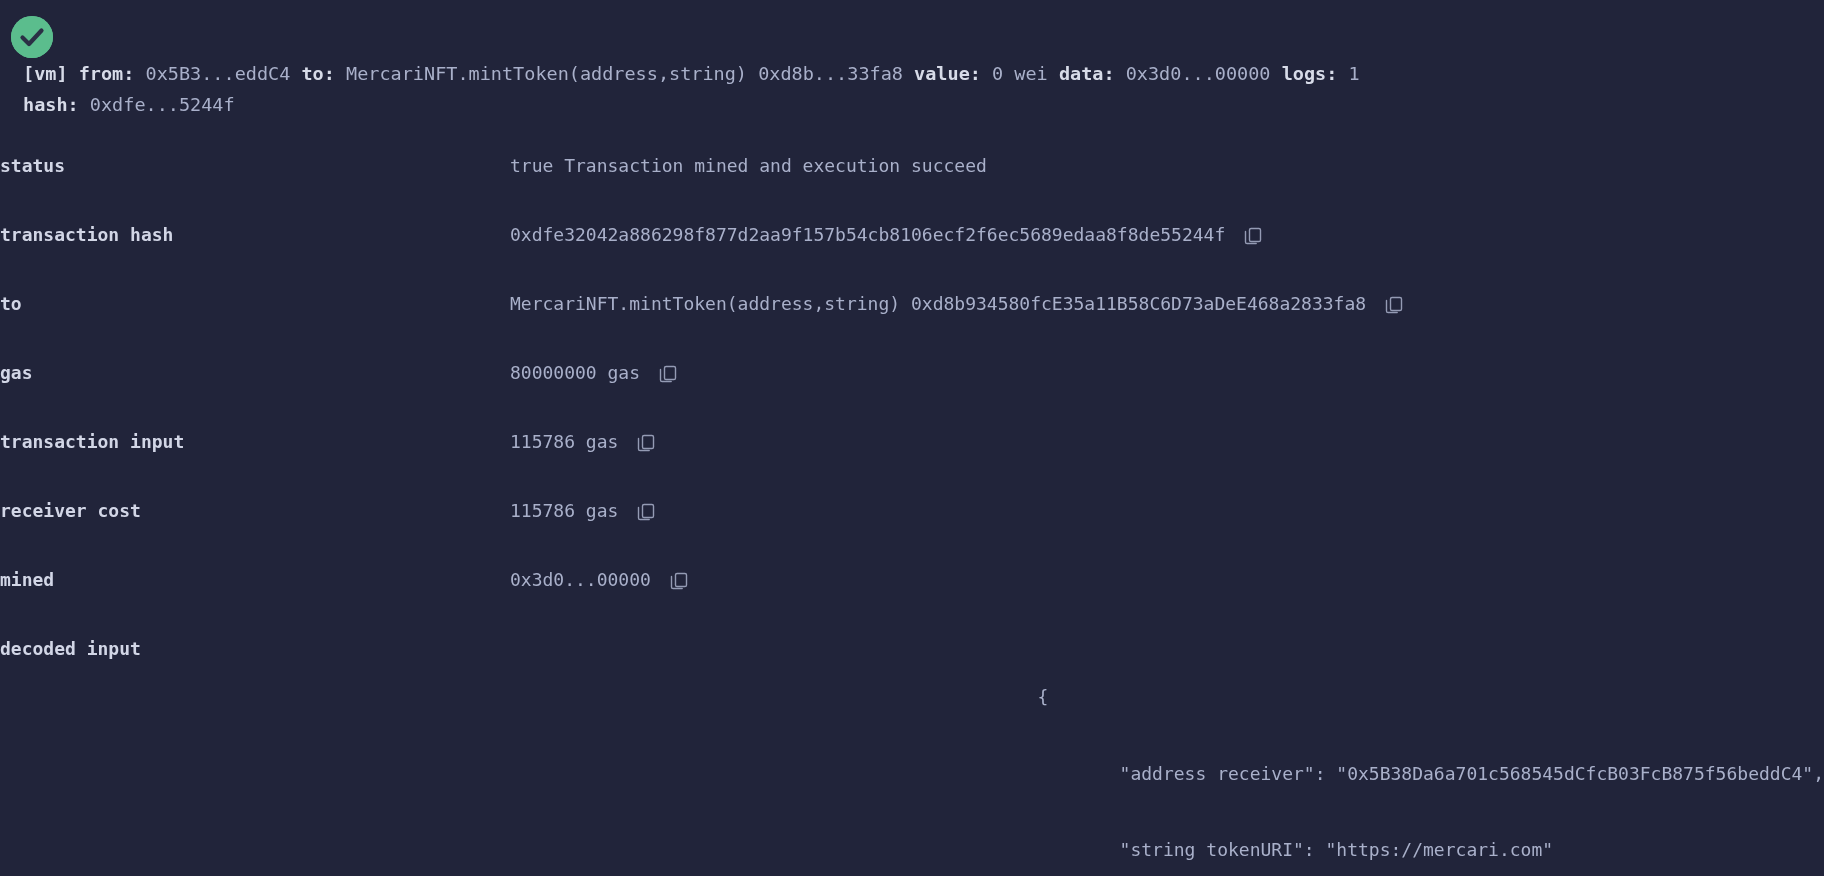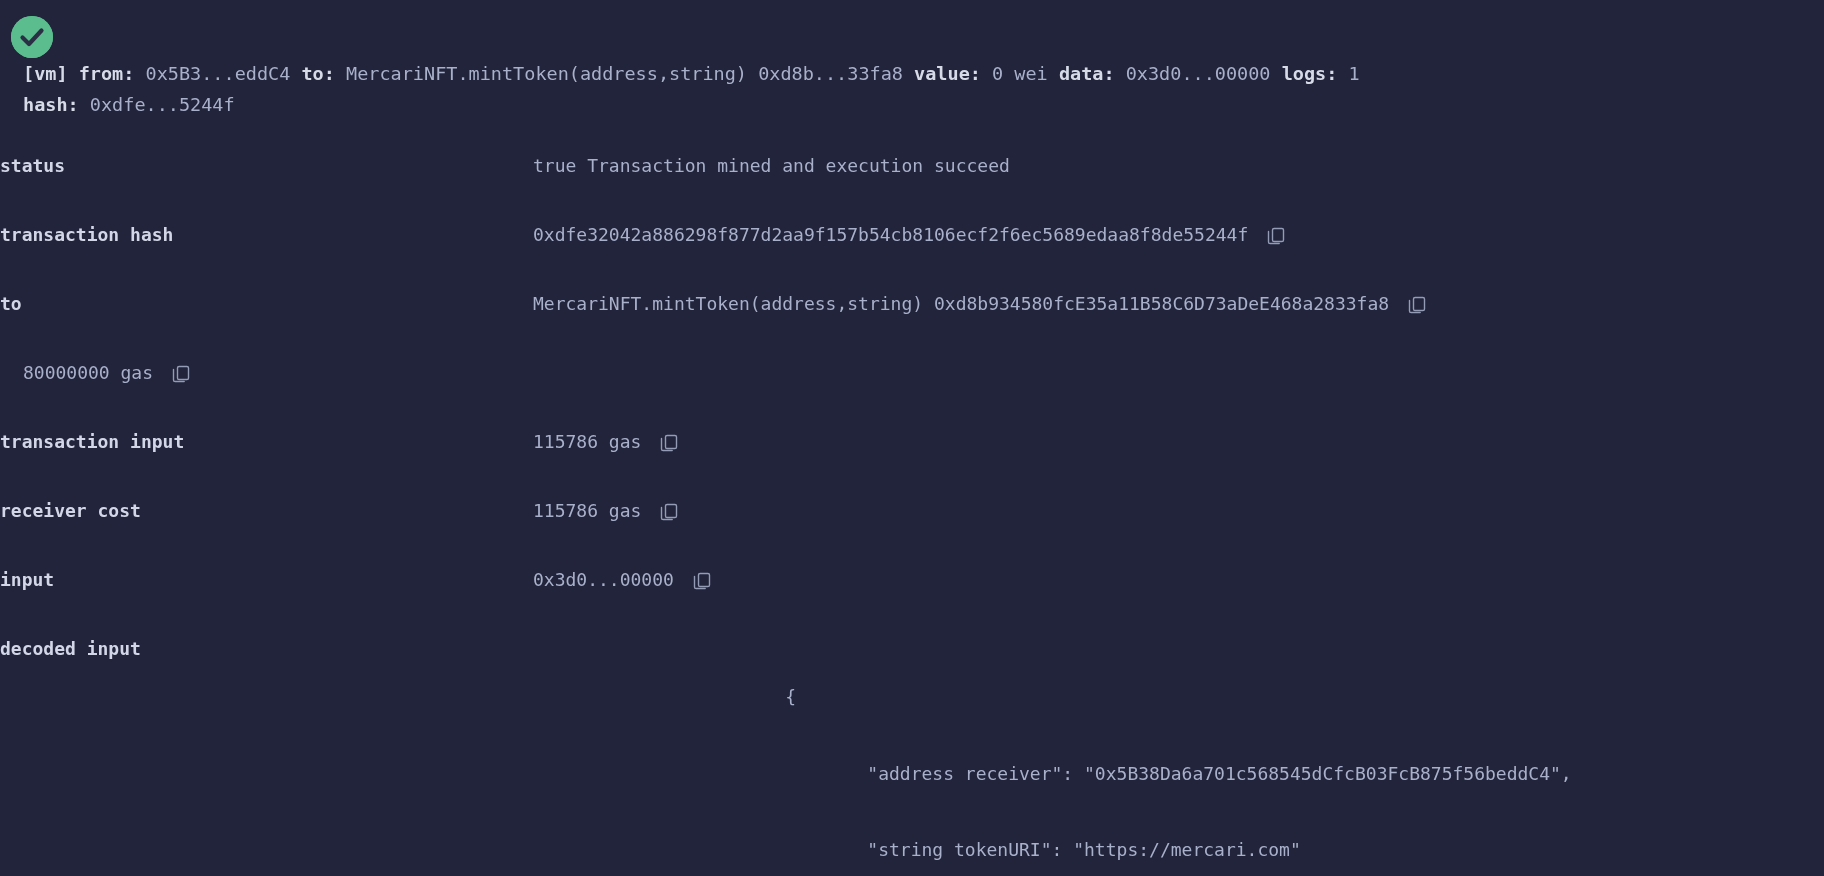--- a/index.html
+++ b/index.html
@@ -72,23 +72,22 @@
     padding-top: 20px;
   }
   .row-label.thin { font-weight: 400; color: #c3c8dc; }
   .row-value {
     flex: 1 1 auto;
     font-size: 18px;
     line-height: 24px;
     color: #a9b0ca;
     padding-top: 20px;
     display: flex;
-    align-items: center;
+    align-items: flex-end;
     flex-wrap: wrap;
-    margin-left: 23px;
   }
   .row-value .val { white-space: pre; }
   .copy-btn {
     display: inline-flex;
     align-items: center;
     justify-content: center;
     width: 22px;
     height: 22px;
     margin-left: 17px;
     margin-top: 1px;
@@ -154,20 +153,21 @@
           <span class="val">MercariNFT.mintToken(address,string) 0xd8b934580fcE35a11B58C6D73aDeE468a2833fa8</span>
           <span class="copy-btn">
             <svg width="20" height="20" viewBox="0 0 20 20" aria-hidden="true">
               <rect x="6.5" y="2.5" width="11" height="13" rx="1.6" fill="none" stroke="#a9b0ca" stroke-width="1.4"></rect>
               <path d="M13.2 17.5 H4.1 A1.6 1.6 0 0 1 2.5 15.9 V5.4" fill="none" stroke="#a9b0ca" stroke-width="1.4" stroke-linecap="round"></path>
             </svg>
           </span>
         </div>
       </div>
       <div class="row">
+        <div class="row-label">gas</div>
         <div class="row-value">
           <span class="val">80000000 gas</span>
           <span class="copy-btn">
             <svg width="20" height="20" viewBox="0 0 20 20" aria-hidden="true">
               <rect x="6.5" y="2.5" width="11" height="13" rx="1.6" fill="none" stroke="#a9b0ca" stroke-width="1.4"></rect>
               <path d="M13.2 17.5 H4.1 A1.6 1.6 0 0 1 2.5 15.9 V5.4" fill="none" stroke="#a9b0ca" stroke-width="1.4" stroke-linecap="round"></path>
             </svg>
           </span>
         </div>
       </div>
@@ -189,21 +189,21 @@
           <span class="val">115786 gas</span>
           <span class="copy-btn">
             <svg width="20" height="20" viewBox="0 0 20 20" aria-hidden="true">
               <rect x="6.5" y="2.5" width="11" height="13" rx="1.6" fill="none" stroke="#a9b0ca" stroke-width="1.4"></rect>
               <path d="M13.2 17.5 H4.1 A1.6 1.6 0 0 1 2.5 15.9 V5.4" fill="none" stroke="#a9b0ca" stroke-width="1.4" stroke-linecap="round"></path>
             </svg>
           </span>
         </div>
       </div>
       <div class="row">
-        <div class="row-label">input</div>
+        <div class="row-label">mined</div>
         <div class="row-value">
           <span class="val">0x3d0...00000</span>
           <span class="copy-btn">
             <svg width="20" height="20" viewBox="0 0 20 20" aria-hidden="true">
               <rect x="6.5" y="2.5" width="11" height="13" rx="1.6" fill="none" stroke="#a9b0ca" stroke-width="1.4"></rect>
               <path d="M13.2 17.5 H4.1 A1.6 1.6 0 0 1 2.5 15.9 V5.4" fill="none" stroke="#a9b0ca" stroke-width="1.4" stroke-linecap="round"></path>
             </svg>
           </span>
         </div>
       </div>

